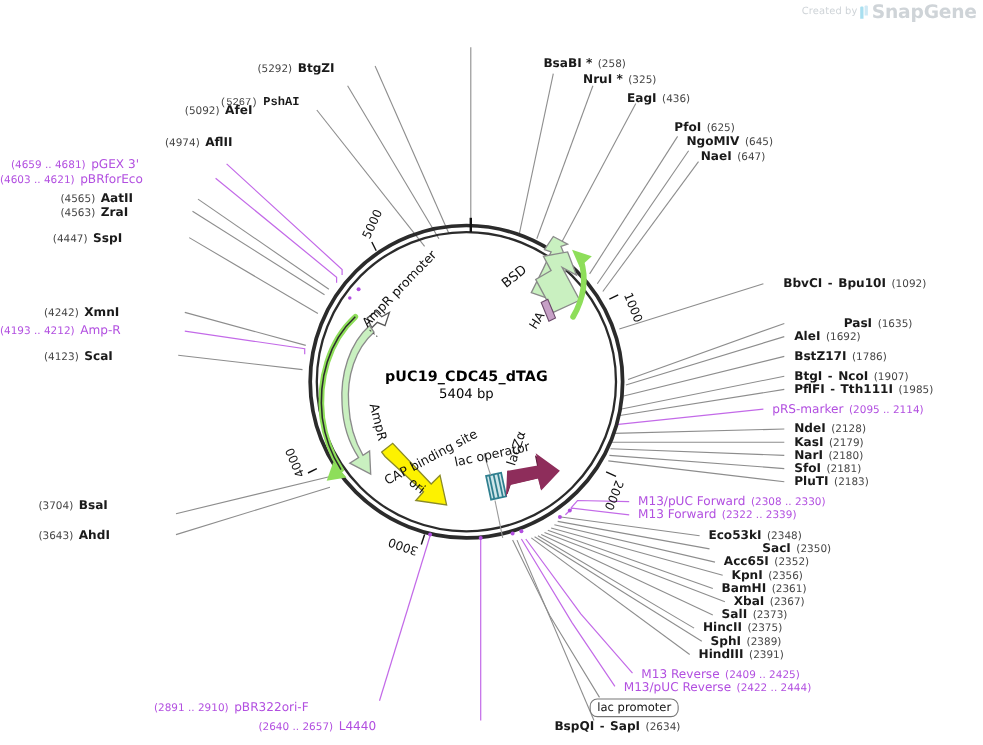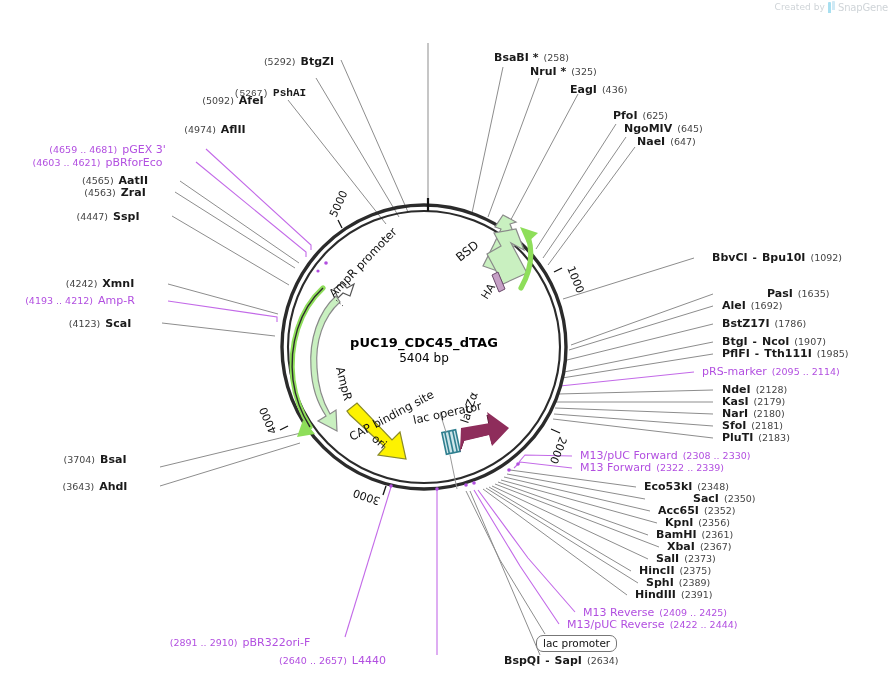--- a/index.html
+++ b/index.html
@@ -12,35 +12,35 @@
   #map-root{position:absolute;inset:0;padding-left:31px;}
   svg.layer{position:absolute;left:0;top:0;width:894px;height:677px;overflow:visible;}
 
   
   .watermark{
     position:absolute;right:6px;top:1px;
     display:flex;align-items:center;gap:3px;
     font-size:9px;color:#cfd4d8;letter-spacing:.1px;
     user-select:none;
   }
-  .watermark .wm-brand{font-size:10px;color:#cfd4d8;font-weight:400;letter-spacing:-.2px;}
+  .watermark .wm-brand{font-size:17px;color:#cfd4d8;font-weight:700;letter-spacing:-.2px;}
   .wm-logo{display:inline-block;width:7px;height:12px;position:relative;}
   .wm-logo i{position:absolute;display:block;border-radius:1px 1px 0 0;}
   .wm-logo i.a{left:0;top:1px;width:3px;height:11px;background:#a8dff0;}
   .wm-logo i.b{left:3.5px;top:0;width:3.5px;height:9px;background:#cfe9f5;}
 
   
   .lbl{
     position:absolute;white-space:nowrap;line-height:1;
     font-size:10.5px;
   }
   .lbl .nm{font-weight:bold;color:#1a1a1a;font-size:11px;}
   .lbl .pos{color:#444;font-size:9.5px;}
   .lbl.right{text-align:left;}
-  .lbl.left{text-align:center;}
+  .lbl.left{text-align:left;}
   .lbl.purple .nm{color:#b24fe0;font-weight:normal;font-size:11px;}
   .lbl.purple .pos{color:#b24fe0;font-size:9.5px;}
   .sep{font-weight:bold;color:#1a1a1a;}
   .sp{display:inline-block;width:5px;}
 
   
   .boxlbl{
     position:absolute;white-space:nowrap;
     font-size:10.5px;color:#111;
     border:1px solid #777;border-radius:7px;

